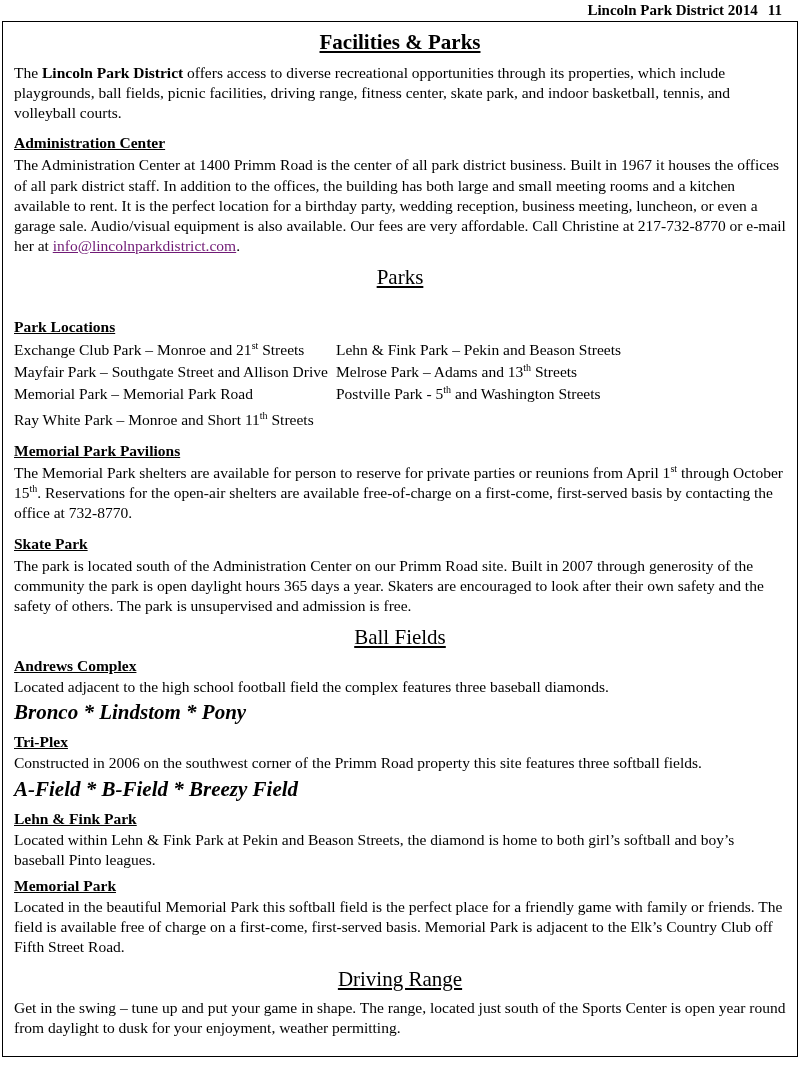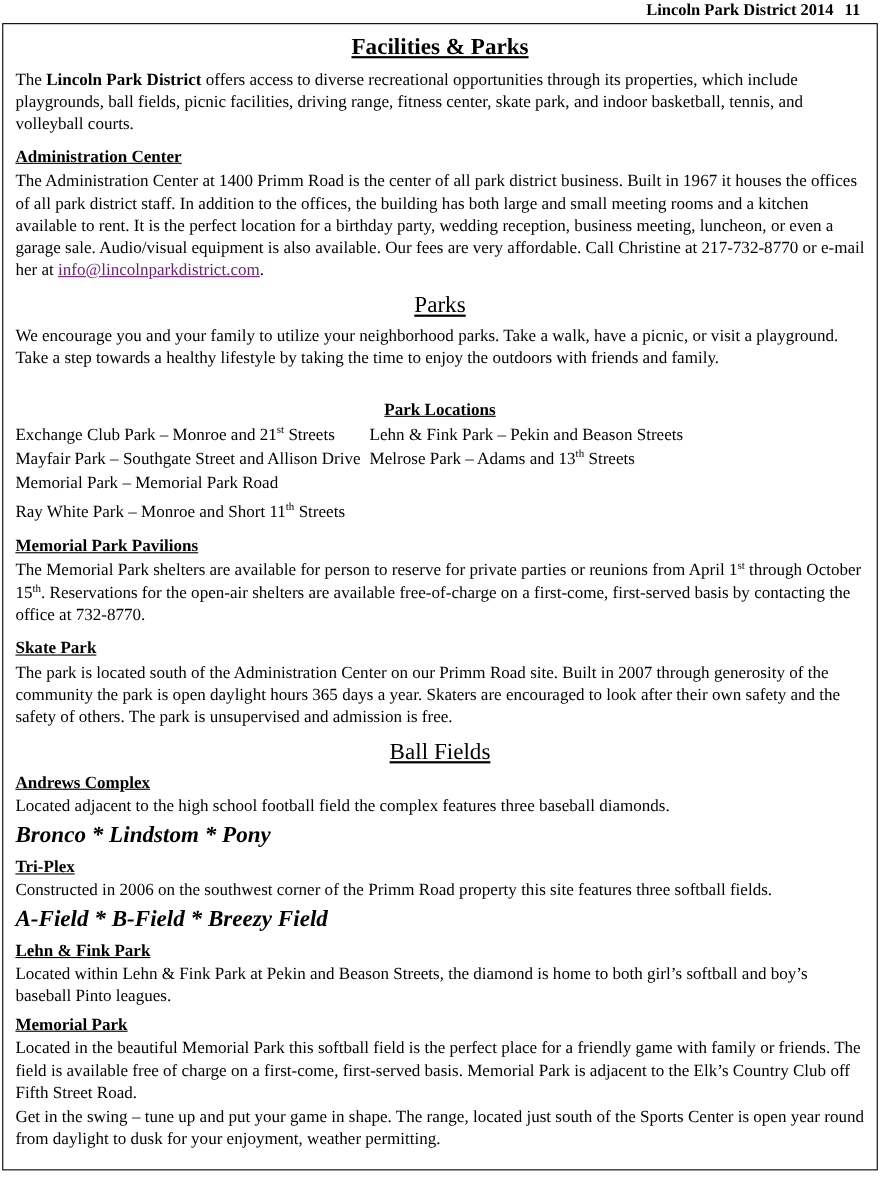--- a/index.html
+++ b/index.html
@@ -6,21 +6,21 @@
   body { width: 800px; font-family: "Liberation Serif", serif; color: #000; }
   .page { width: 800px; min-height: 1071px; box-sizing: border-box; }
   .page-header { font-weight: 700; font-size: 15px; text-align: right; padding: 2px 18px 2px 0; }
   .page-header .num { margin-left: 10px; }
   .frame { margin: 0 2px 4px 2px; border: 1px solid #000; padding: 5px 11px 8px 11px; min-height: 1036px; box-sizing: border-box; }
   .doc-title { font-size: 21px; font-weight: 700; text-decoration: underline; text-align: center; margin: 3px 0 8px 0; }
   .sec-title { font-size: 21px; font-weight: 400; text-decoration: underline; text-align: center; margin: 9px 0 6px 0; }
   p.body { font-size: 15.5px; line-height: 1.3; margin: 0 0 2px 0; }
   .subhead { font-size: 15.5px; font-weight: 700; text-decoration: underline; margin: 11px 0 3px 0; }
   .subhead.tight { margin: 7px 0 2px 0; }
-  .subhead.parkloc { margin-top: 28px; text-align: center; }
+  .subhead.parkloc { margin-top: 28px; }
   .fields-line { font-size: 21px; font-weight: 700; font-style: italic; line-height: 1.3; margin: 0 0 2px 0; }
   .loc-cols { display: flex; font-size: 15.5px; margin-top: 1px; }
   .loc-left { width: 322px; }
   .loc-right { flex: 1; }
   .loc-item { line-height: 1.42; }
   .loc-item.gap { margin-top: 4px; }
   sup { font-size: 10px; line-height: 0; }
   a.email { color: #701a75; text-decoration: underline; cursor: pointer; }
   b, strong { font-weight: 700; }
 </style>
@@ -36,34 +36,34 @@
   <div class="frame">
 
     <div class="doc-title">Facilities &amp; Parks</div>
 
     <p class="body"><span>The </span><b>Lincoln Park District</b><span> offers access to diverse recreational opportunities through its properties, which include playgrounds, ball fields, picnic facilities, driving range, fitness center, skate park, and indoor basketball, tennis, and volleyball courts.</span></p>
 
     <div class="subhead">Administration Center</div>
     <p class="body"><span>The Administration Center at 1400 Primm Road is the center of all park district business. Built in 1967 it houses the offices of all park district staff. In addition to the offices, the building has both large and small meeting rooms and a kitchen available to rent. It is the perfect location for a birthday party, wedding reception, business meeting, luncheon, or even a garage sale. Audio/visual equipment is also available. Our fees are very affordable. Call Christine at 217-732-8770 or e-mail her at </span><a class="email">info@lincolnparkdistrict.com</a><span>.</span></p>
 
     <div class="sec-title">Parks</div>
-    <p class="body">We encourage you and your family to utilize your neighborhood parks. Take a walk, have a picnic, or visit a playground. Take a step towards a healthy lifestyle by taking the time to enjoy the outdoors with friends and family.</p>
 
     <div class="subhead parkloc">Park Locations</div>
 
     <div class="loc-cols">
       <div class="loc-left">
         <div class="loc-item"><span>Exchange Club Park – Monroe and 21</span><sup>st</sup><span> Streets</span></div>
         <div class="loc-item"><span>Mayfair Park – Southgate Street and Allison Drive</span><sup></sup><span></span></div>
         <div class="loc-item"><span>Memorial Park – Memorial Park Road</span><sup></sup><span></span></div>
         <div class="loc-item gap"><span>Ray White Park – Monroe and Short 11</span><sup>th</sup><span> Streets</span></div>
       </div>
       <div class="loc-right">
         <div class="loc-item"><span>Lehn &amp; Fink Park – Pekin and Beason Streets</span><sup></sup><span></span></div>
         <div class="loc-item"><span>Melrose Park – Adams and 13</span><sup>th</sup><span> Streets</span></div>
+        <div class="loc-item"><span>Postville Park - 5</span><sup>th</sup><span> and Washington Streets</span></div>
       </div>
     </div>
 
     <div class="subhead">Memorial Park Pavilions</div>
     <p class="body"><span>The Memorial Park shelters are available for person to reserve for private parties or reunions from April 1</span><sup>st</sup><span> through October 15</span><sup>th</sup><span>. Reservations for the open-air shelters are available free-of-charge on a first-come, first-served basis by contacting the office at 732-8770.</span></p>
 
     <div class="subhead">Skate Park</div>
     <p class="body">The park is located south of the Administration Center on our Primm Road site. Built in 2007 through generosity of the community the park is open daylight hours 365 days a year. Skaters are encouraged to look after their own safety and the safety of others. The park is unsupervised and admission is free.</p>
 
     <div class="sec-title">Ball Fields</div>
@@ -75,16 +75,17 @@
     <div class="subhead tight">Tri-Plex</div>
     <p class="body">Constructed in 2006 on the southwest corner of the Primm Road property this site features three softball fields.</p>
     <div class="fields-line">A-Field * B-Field * Breezy Field</div>
 
     <div class="subhead tight">Lehn &amp; Fink Park</div>
     <p class="body">Located within Lehn &amp; Fink Park at Pekin and Beason Streets, the diamond is home to both girl’s softball and boy’s baseball Pinto leagues.</p>
 
     <div class="subhead tight">Memorial Park</div>
     <p class="body">Located in the beautiful Memorial Park this softball field is the perfect place for a friendly game with family or friends. The field is available free of charge on a first-come, first-served basis. Memorial Park is adjacent to the Elk’s Country Club off Fifth Street Road.</p>
 
+    <div class="sec-title">Driving Range</div>
     <p class="body" style="margin-bottom:9px;">Get in the swing – tune up and put your game in shape. The range, located just south of the Sports Center is open year round from daylight to dusk for your enjoyment, weather permitting.</p>
 
   </div>
 </div>
 
 </body></html>

